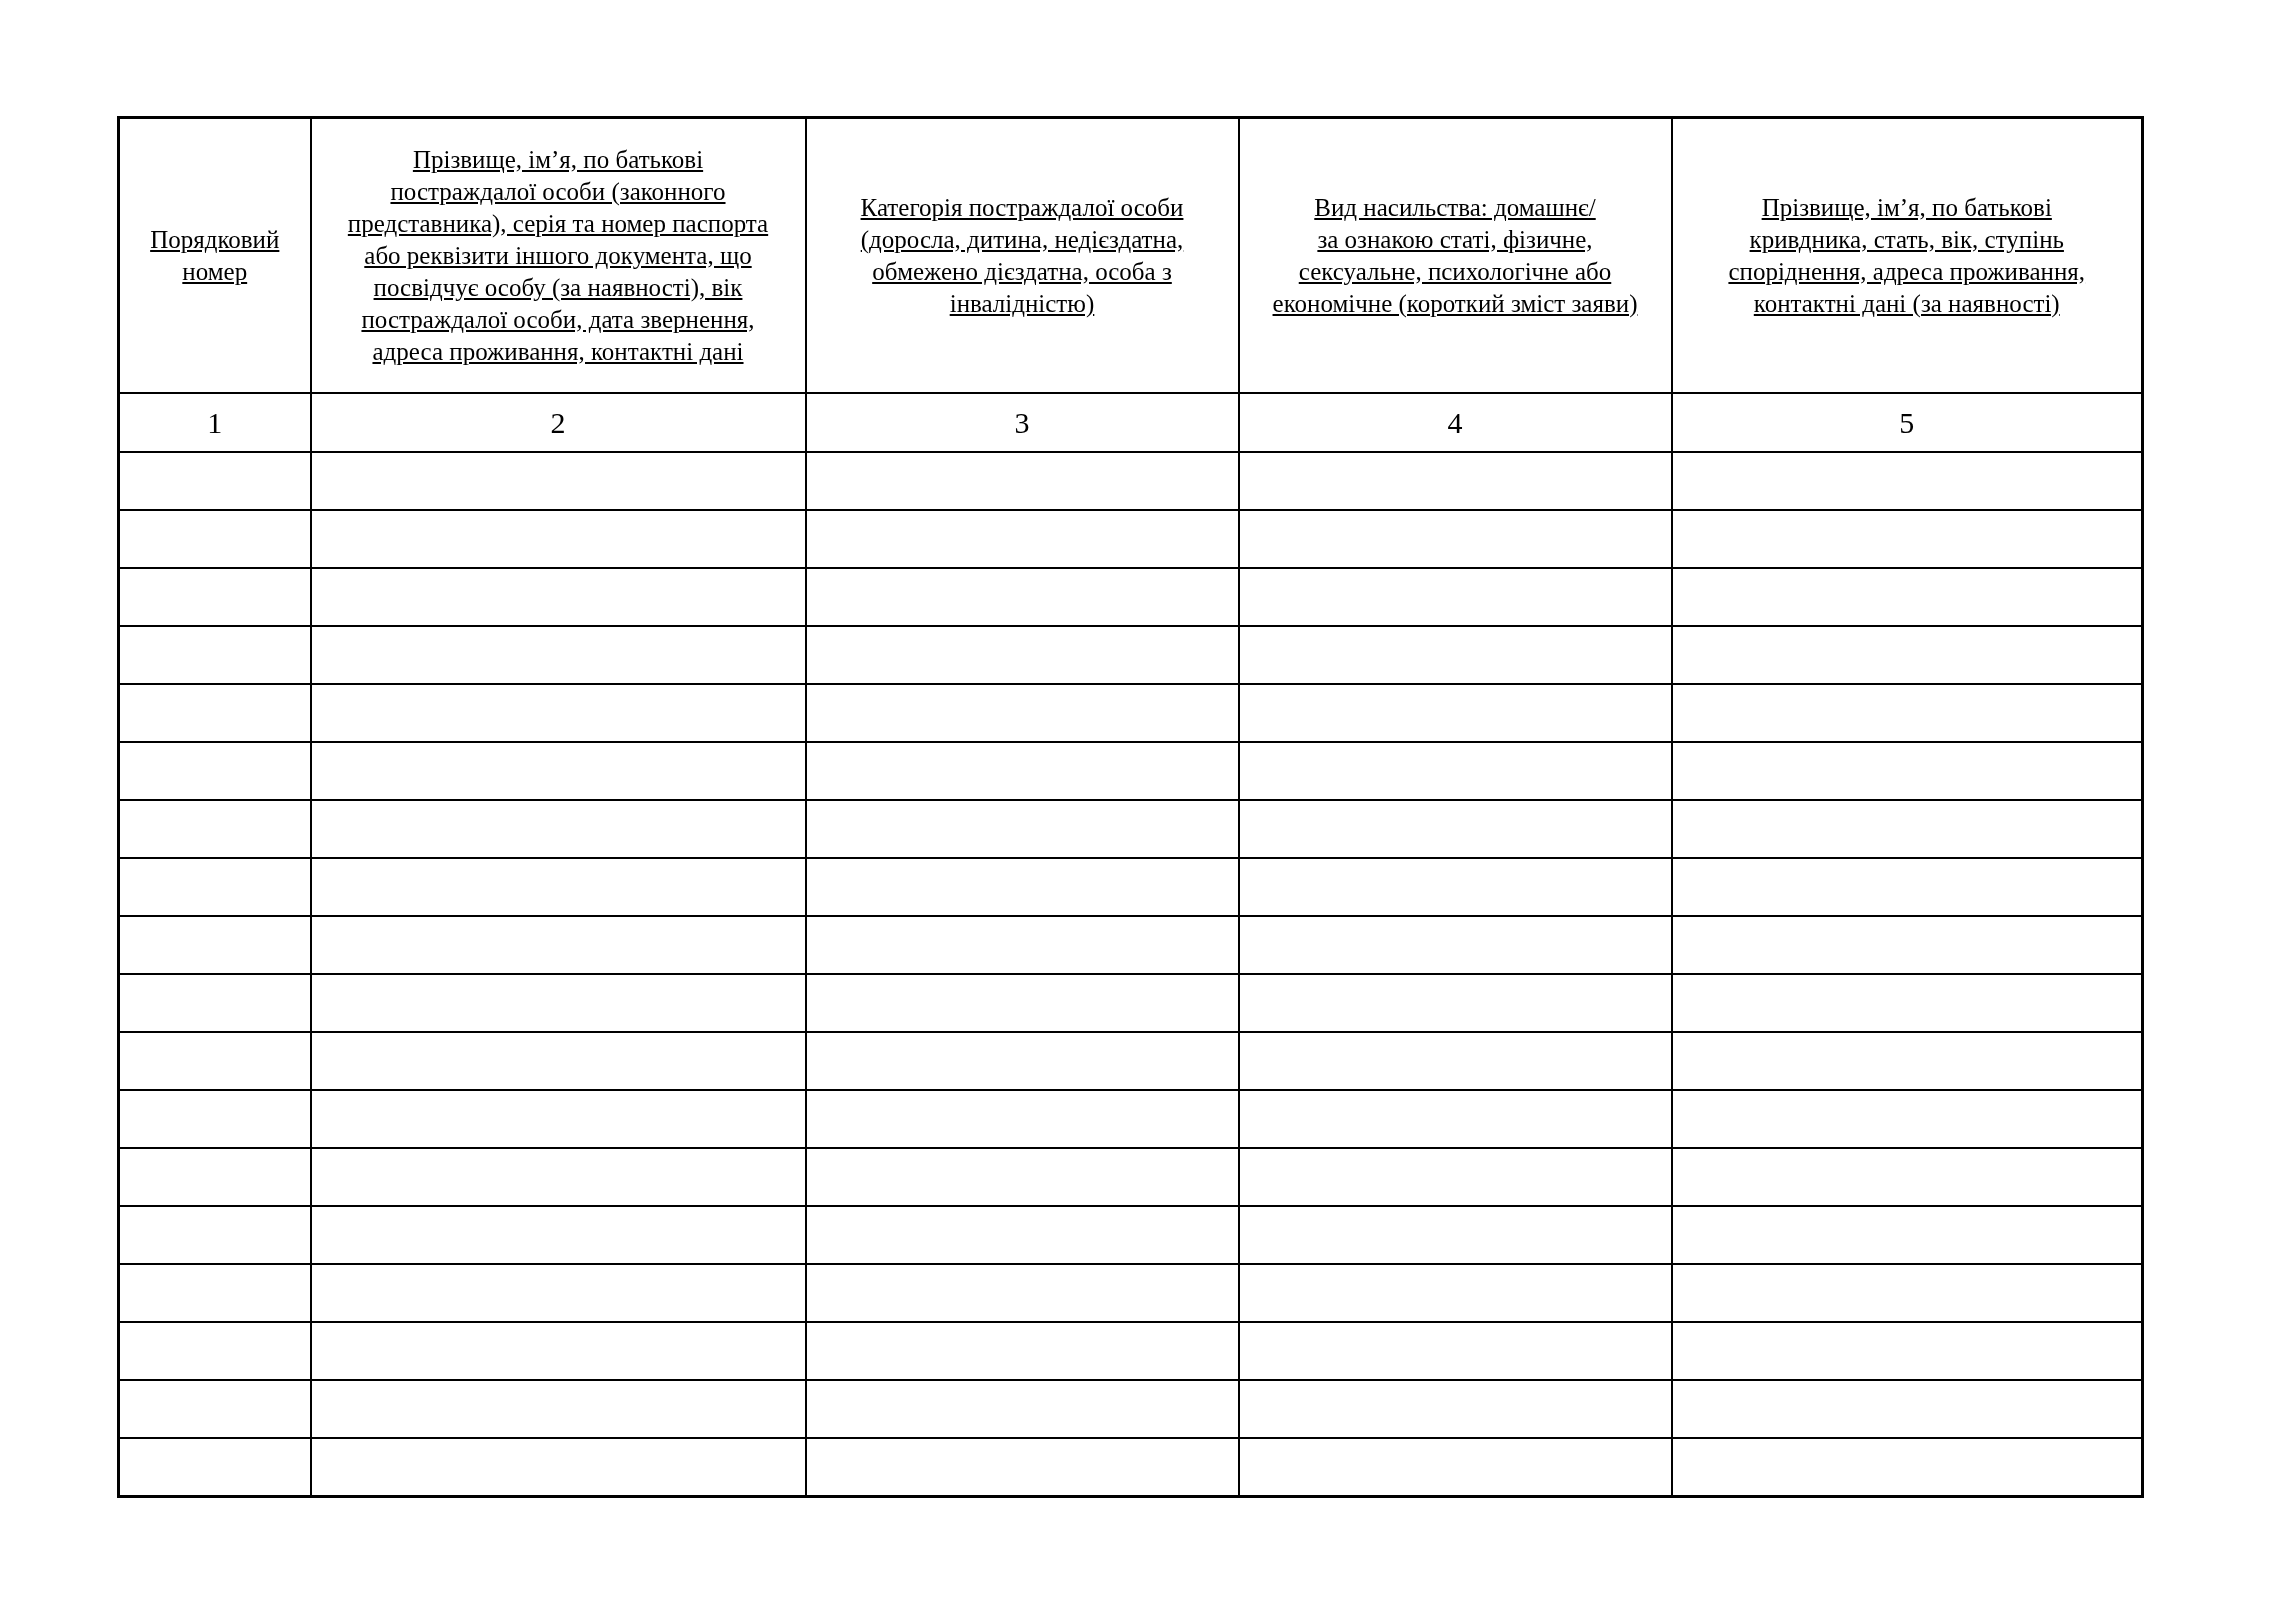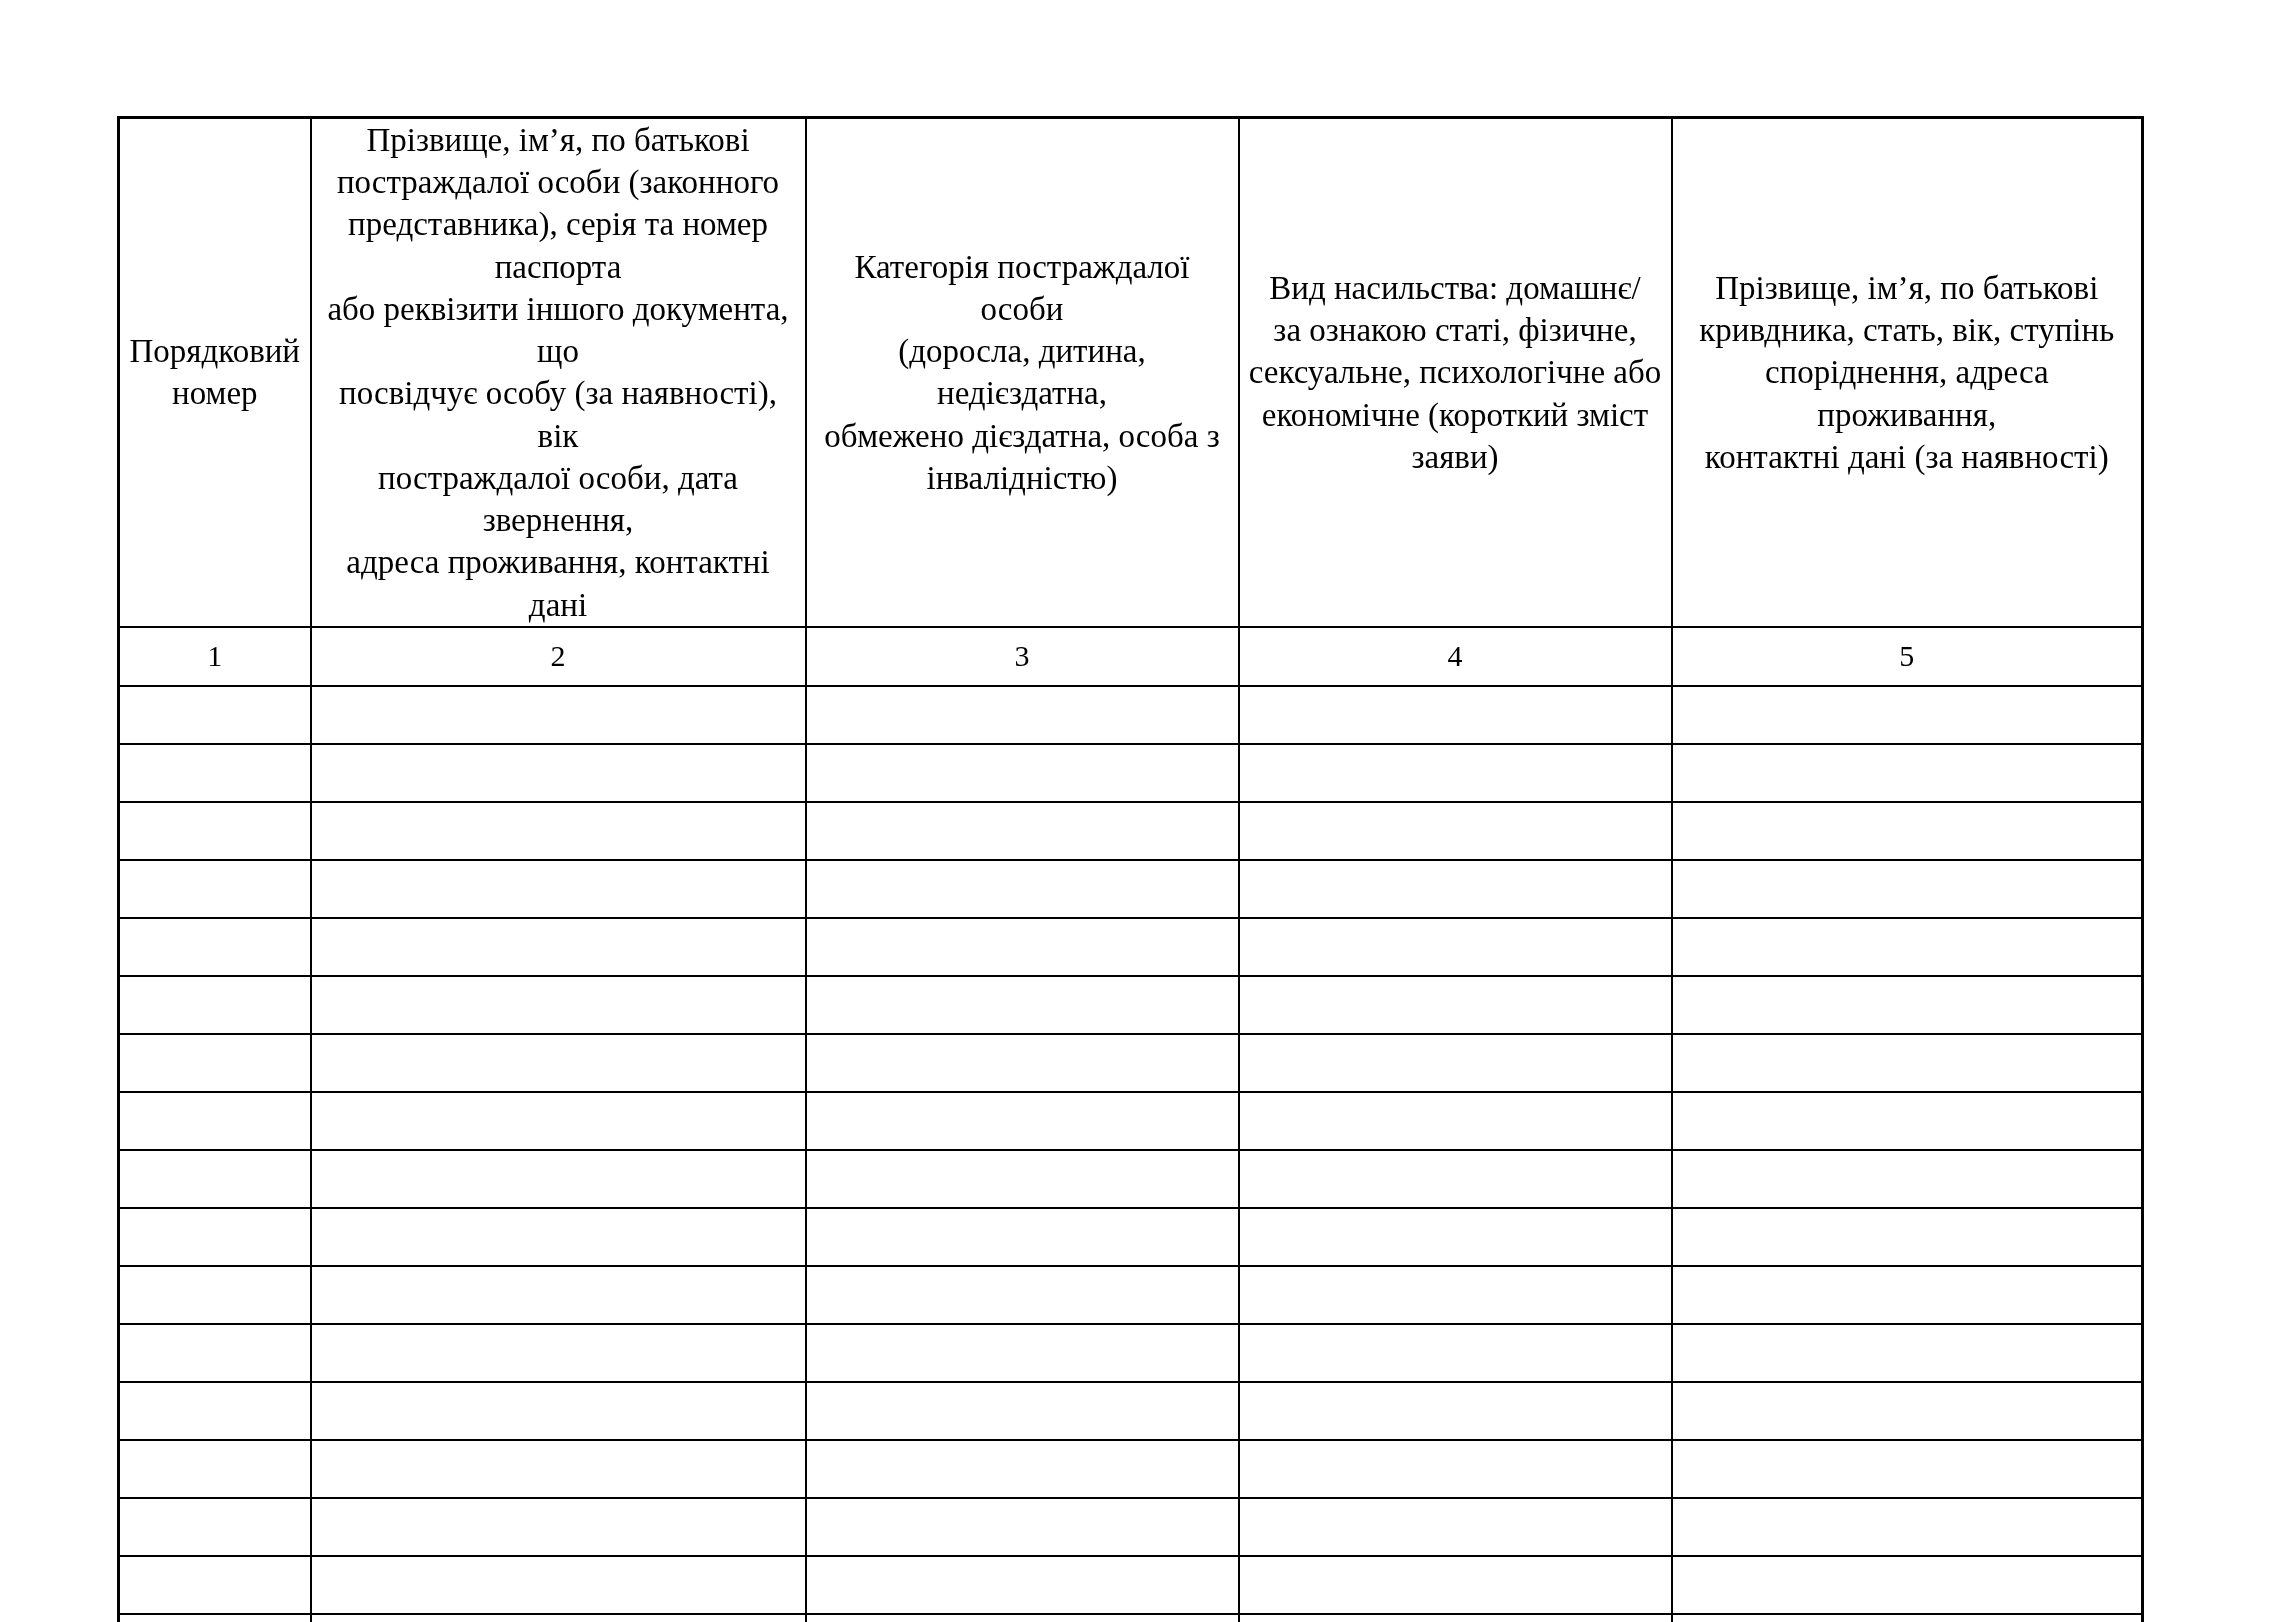--- a/index.html
+++ b/index.html
@@ -29,23 +29,24 @@
     padding: 0 7.9px;
     text-align: center;
     vertical-align: middle;
     color: #000000;
     font-family: "Liberation Serif", "DejaVu Serif", serif;
     font-weight: normal;
     overflow: hidden;
   }
   tr.header-row th {
     height: 273px;
-    font-size: 33px;
+    font-size: 25px;
     line-height: 1.28;
     white-space: pre-line;
+    text-decoration: underline;
   }
   tr.number-row td {
     height: 57px;
     font-size: 30px;
   }
   tbody tr.data-row td {
     height: 56px;
     font-size: 29px;
   }
 </style>

